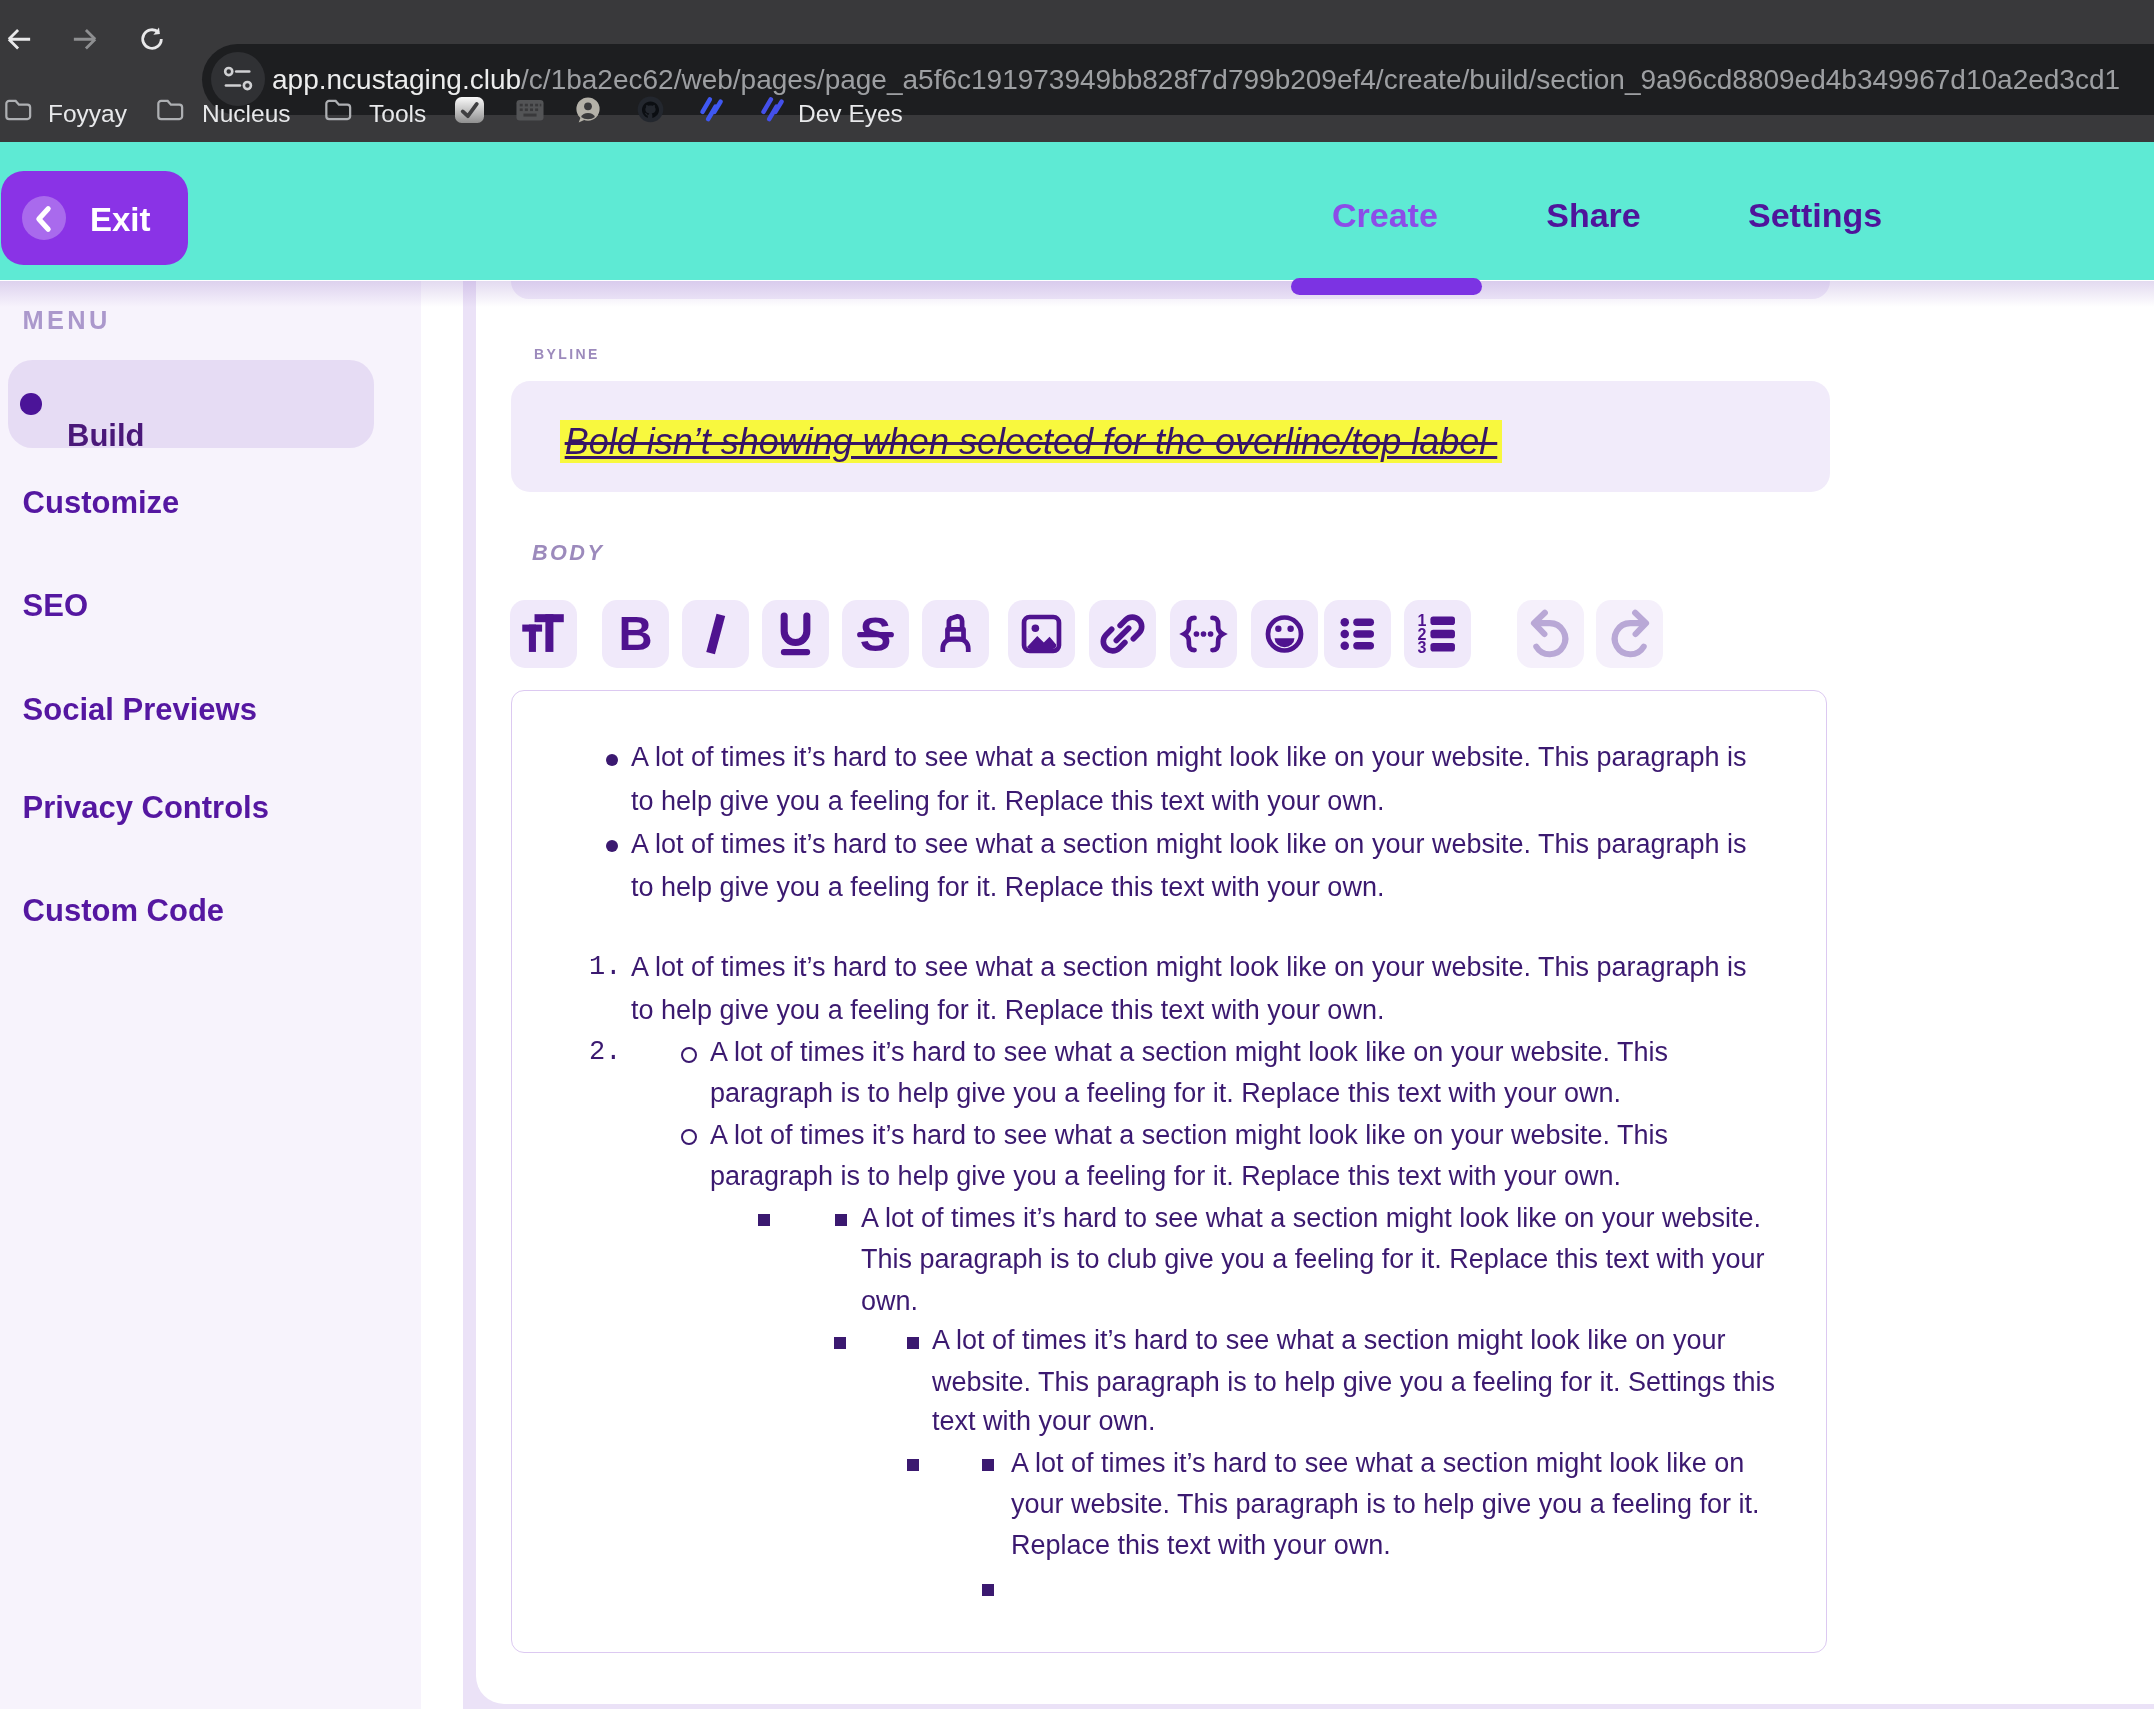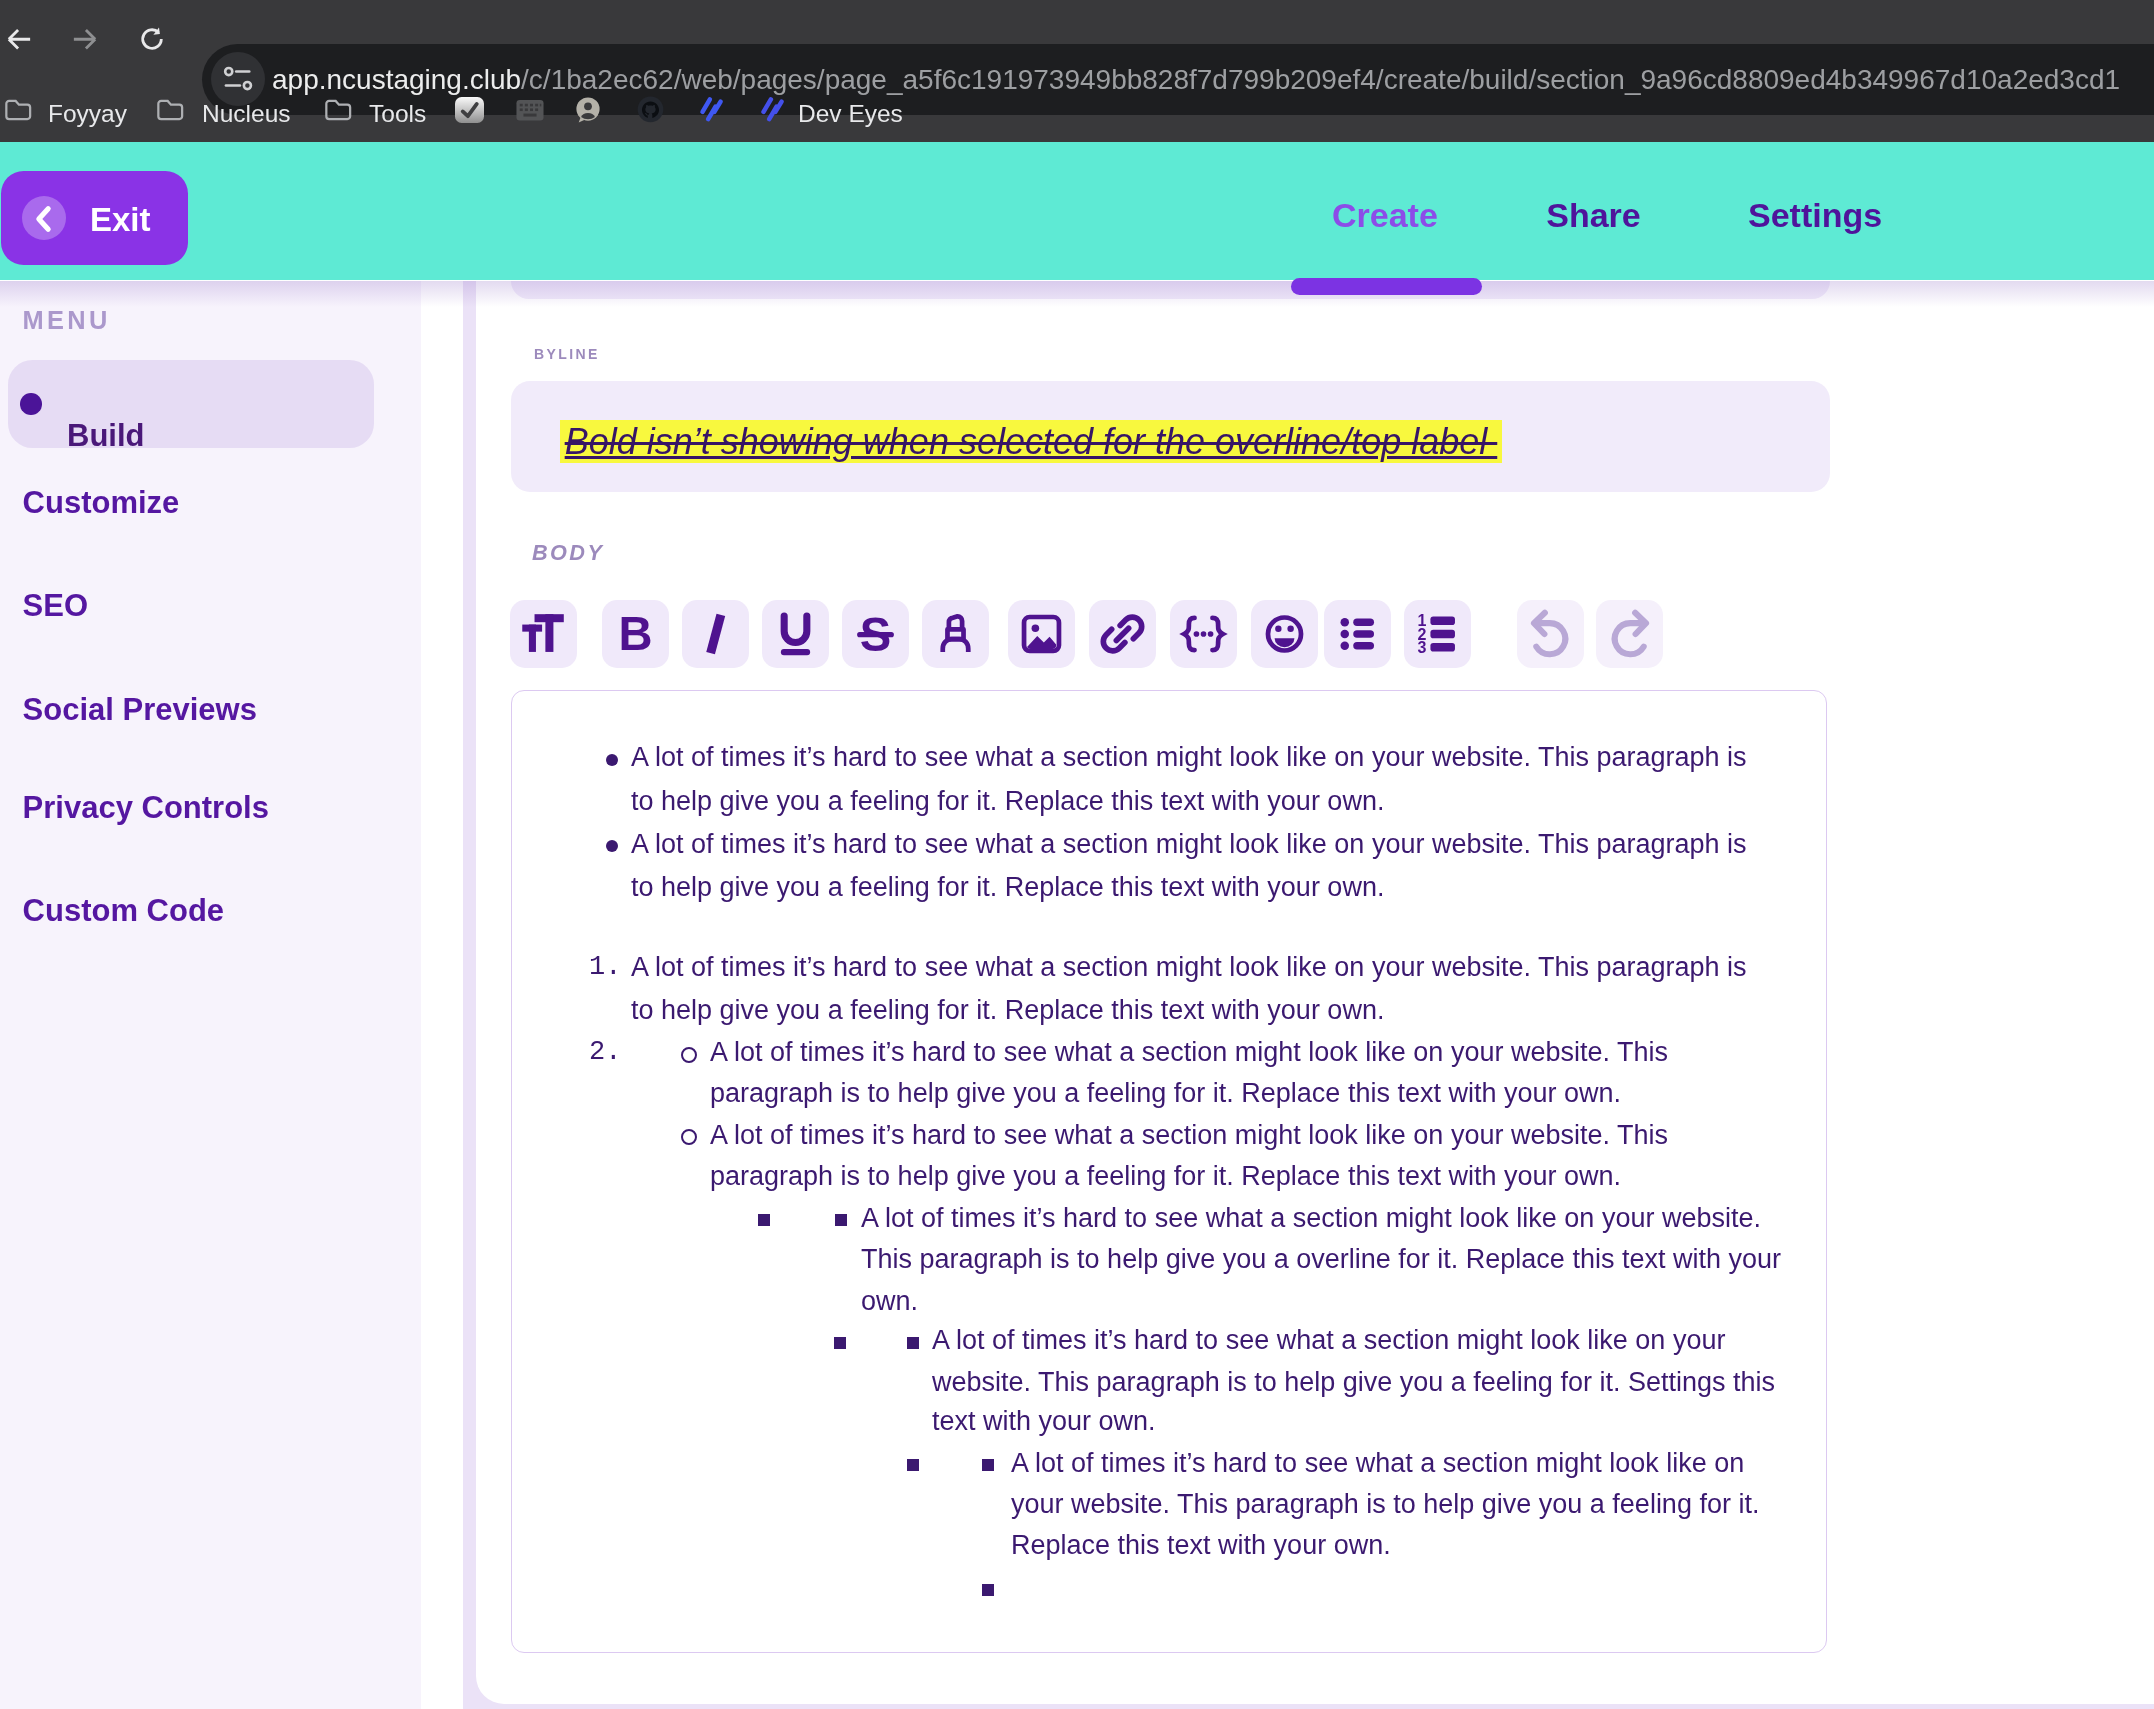--- a/index.html
+++ b/index.html
@@ -249,21 +249,21 @@
 <div class="abs" style="left:631px;top:781px;line-height:41px;font-size:27px;color:#3b1970;white-space:nowrap;">to help give you a feeling for it. Replace this text with your own.</div>
 <div class="abs" style="left:631px;top:824px;line-height:41px;font-size:27px;color:#3b1970;white-space:nowrap;">A lot of times it’s hard to see what a section might look like on your website. This paragraph is</div>
 <div class="abs" style="left:631px;top:867px;line-height:41px;font-size:27px;color:#3b1970;white-space:nowrap;">to help give you a feeling for it. Replace this text with your own.</div>
 <div class="abs" style="left:631px;top:947px;line-height:41px;font-size:27px;color:#3b1970;white-space:nowrap;">A lot of times it’s hard to see what a section might look like on your website. This paragraph is</div>
 <div class="abs" style="left:631px;top:990px;line-height:41px;font-size:27px;color:#3b1970;white-space:nowrap;">to help give you a feeling for it. Replace this text with your own.</div>
 <div class="abs" style="left:710px;top:1032px;line-height:41px;font-size:27px;color:#3b1970;white-space:nowrap;">A lot of times it’s hard to see what a section might look like on your website. This</div>
 <div class="abs" style="left:710px;top:1073px;line-height:41px;font-size:27px;color:#3b1970;white-space:nowrap;">paragraph is to help give you a feeling for it. Replace this text with your own.</div>
 <div class="abs" style="left:710px;top:1115px;line-height:41px;font-size:27px;color:#3b1970;white-space:nowrap;">A lot of times it’s hard to see what a section might look like on your website. This</div>
 <div class="abs" style="left:710px;top:1156px;line-height:41px;font-size:27px;color:#3b1970;white-space:nowrap;">paragraph is to help give you a feeling for it. Replace this text with your own.</div>
 <div class="abs" style="left:861px;top:1198px;line-height:41px;font-size:27px;color:#3b1970;white-space:nowrap;">A lot of times it’s hard to see what a section might look like on your website.</div>
-<div class="abs" style="left:861px;top:1239px;line-height:41px;font-size:27px;color:#3b1970;white-space:nowrap;">This paragraph is to help give you a overline for it. Replace this text with your</div>
+<div class="abs" style="left:861px;top:1239px;line-height:41px;font-size:27px;color:#3b1970;white-space:nowrap;">This paragraph is to club give you a feeling for it. Replace this text with your</div>
 <div class="abs" style="left:861px;top:1281px;line-height:41px;font-size:27px;color:#3b1970;white-space:nowrap;">own.</div>
 <div class="abs" style="left:932px;top:1320px;line-height:41px;font-size:27px;color:#3b1970;white-space:nowrap;">A lot of times it’s hard to see what a section might look like on your</div>
 <div class="abs" style="left:932px;top:1362px;line-height:41px;font-size:27px;color:#3b1970;white-space:nowrap;">website. This paragraph is to help give you a feeling for it. Settings this</div>
 <div class="abs" style="left:932px;top:1401px;line-height:41px;font-size:27px;color:#3b1970;white-space:nowrap;">text with your own.</div>
 <div class="abs" style="left:1011px;top:1443px;line-height:41px;font-size:27px;color:#3b1970;white-space:nowrap;">A lot of times it’s hard to see what a section might look like on</div>
 <div class="abs" style="left:1011px;top:1484px;line-height:41px;font-size:27px;color:#3b1970;white-space:nowrap;">your website. This paragraph is to help give you a feeling for it.</div>
 <div class="abs" style="left:1011px;top:1525px;line-height:41px;font-size:27px;color:#3b1970;white-space:nowrap;">Replace this text with your own.</div>
 <div class="abs" style="left:606px;top:754px;width:12.2px;height:12.2px;border-radius:50%;background:#3b1970;"></div>
 <div class="abs" style="left:606px;top:840px;width:12.2px;height:12.2px;border-radius:50%;background:#3b1970;"></div>
 <div class="abs" style="left:589px;top:947px;line-height:41px;font-size:27px;font-family:'Liberation Mono',monospace;color:#3b1970;">1.</div>

